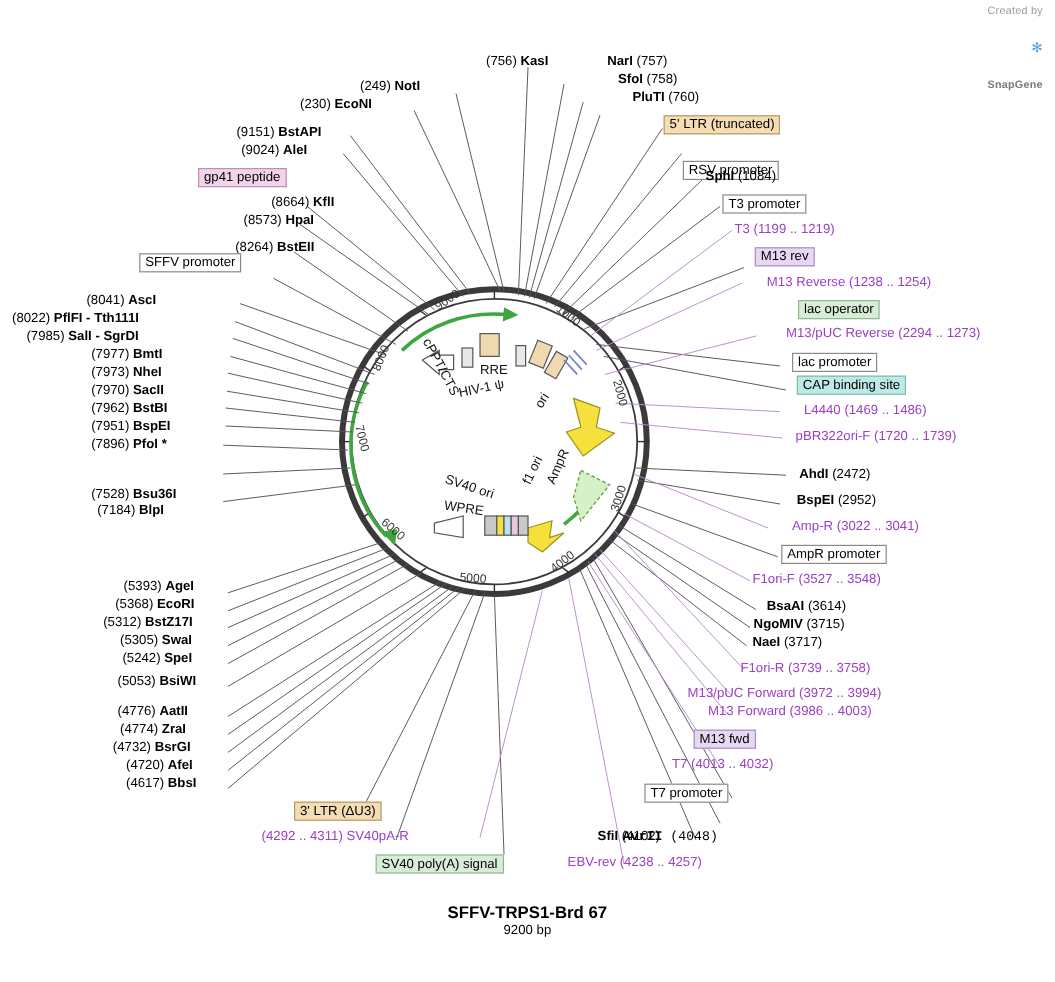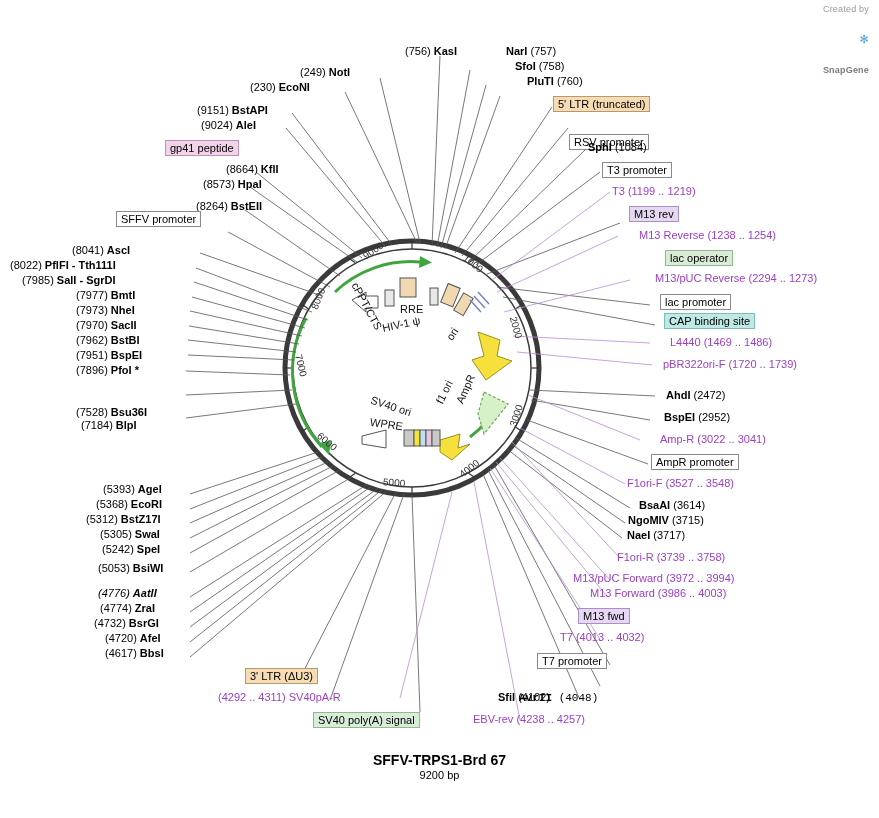--- a/index.html
+++ b/index.html
@@ -439,21 +439,21 @@
   <span class="enz">SwaI</span>
 </div>
 <div class="lbl" style="left:102px;top:543px;">
   <span class="pos">(5242)</span>
   <span class="enz">SpeI</span>
 </div>
 <div class="lbl" style="left:98px;top:562px;">
   <span class="pos">(5053)</span>
   <span class="enz">BsiWI</span>
 </div>
-<div class="lbl" style="left:98px;top:587px;font-style:italic;">
+<div class="lbl" style="left:98px;top:587px;">
   <span class="pos">(4776)</span>
   <span class="enz">AatII</span>
 </div>
 <div class="lbl" style="left:100px;top:602px;">
   <span class="pos">(4774)</span>
   <span class="enz">ZraI</span>
 </div>
 <div class="lbl" style="left:94px;top:617px;">
   <span class="pos">(4732)</span>
   <span class="enz">BsrGI</span>

